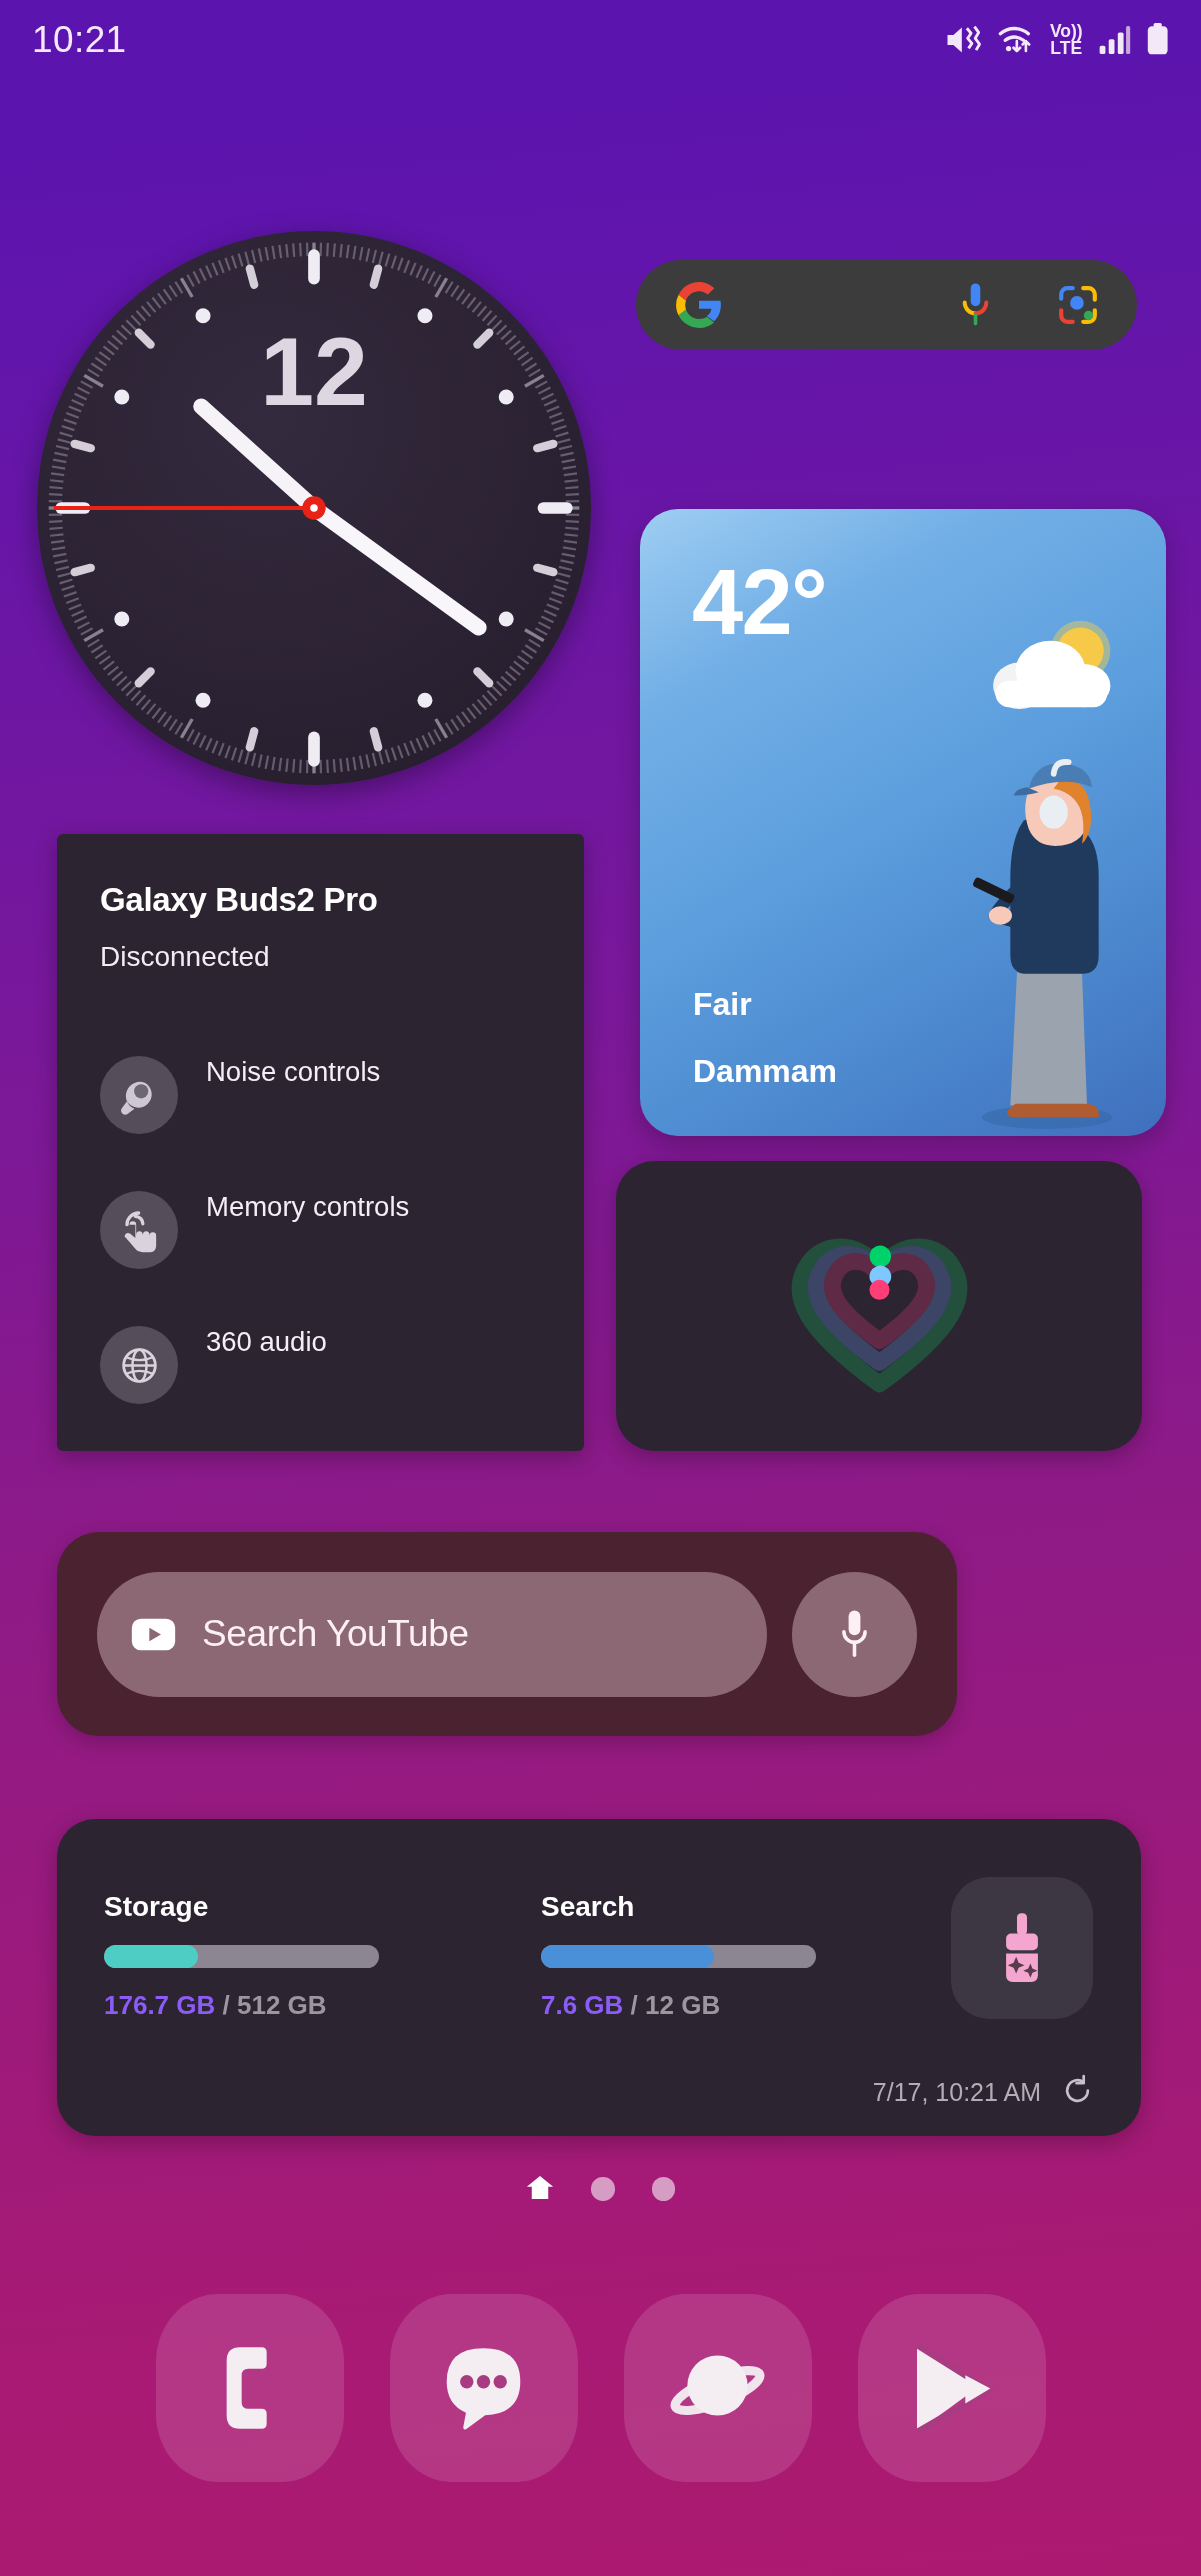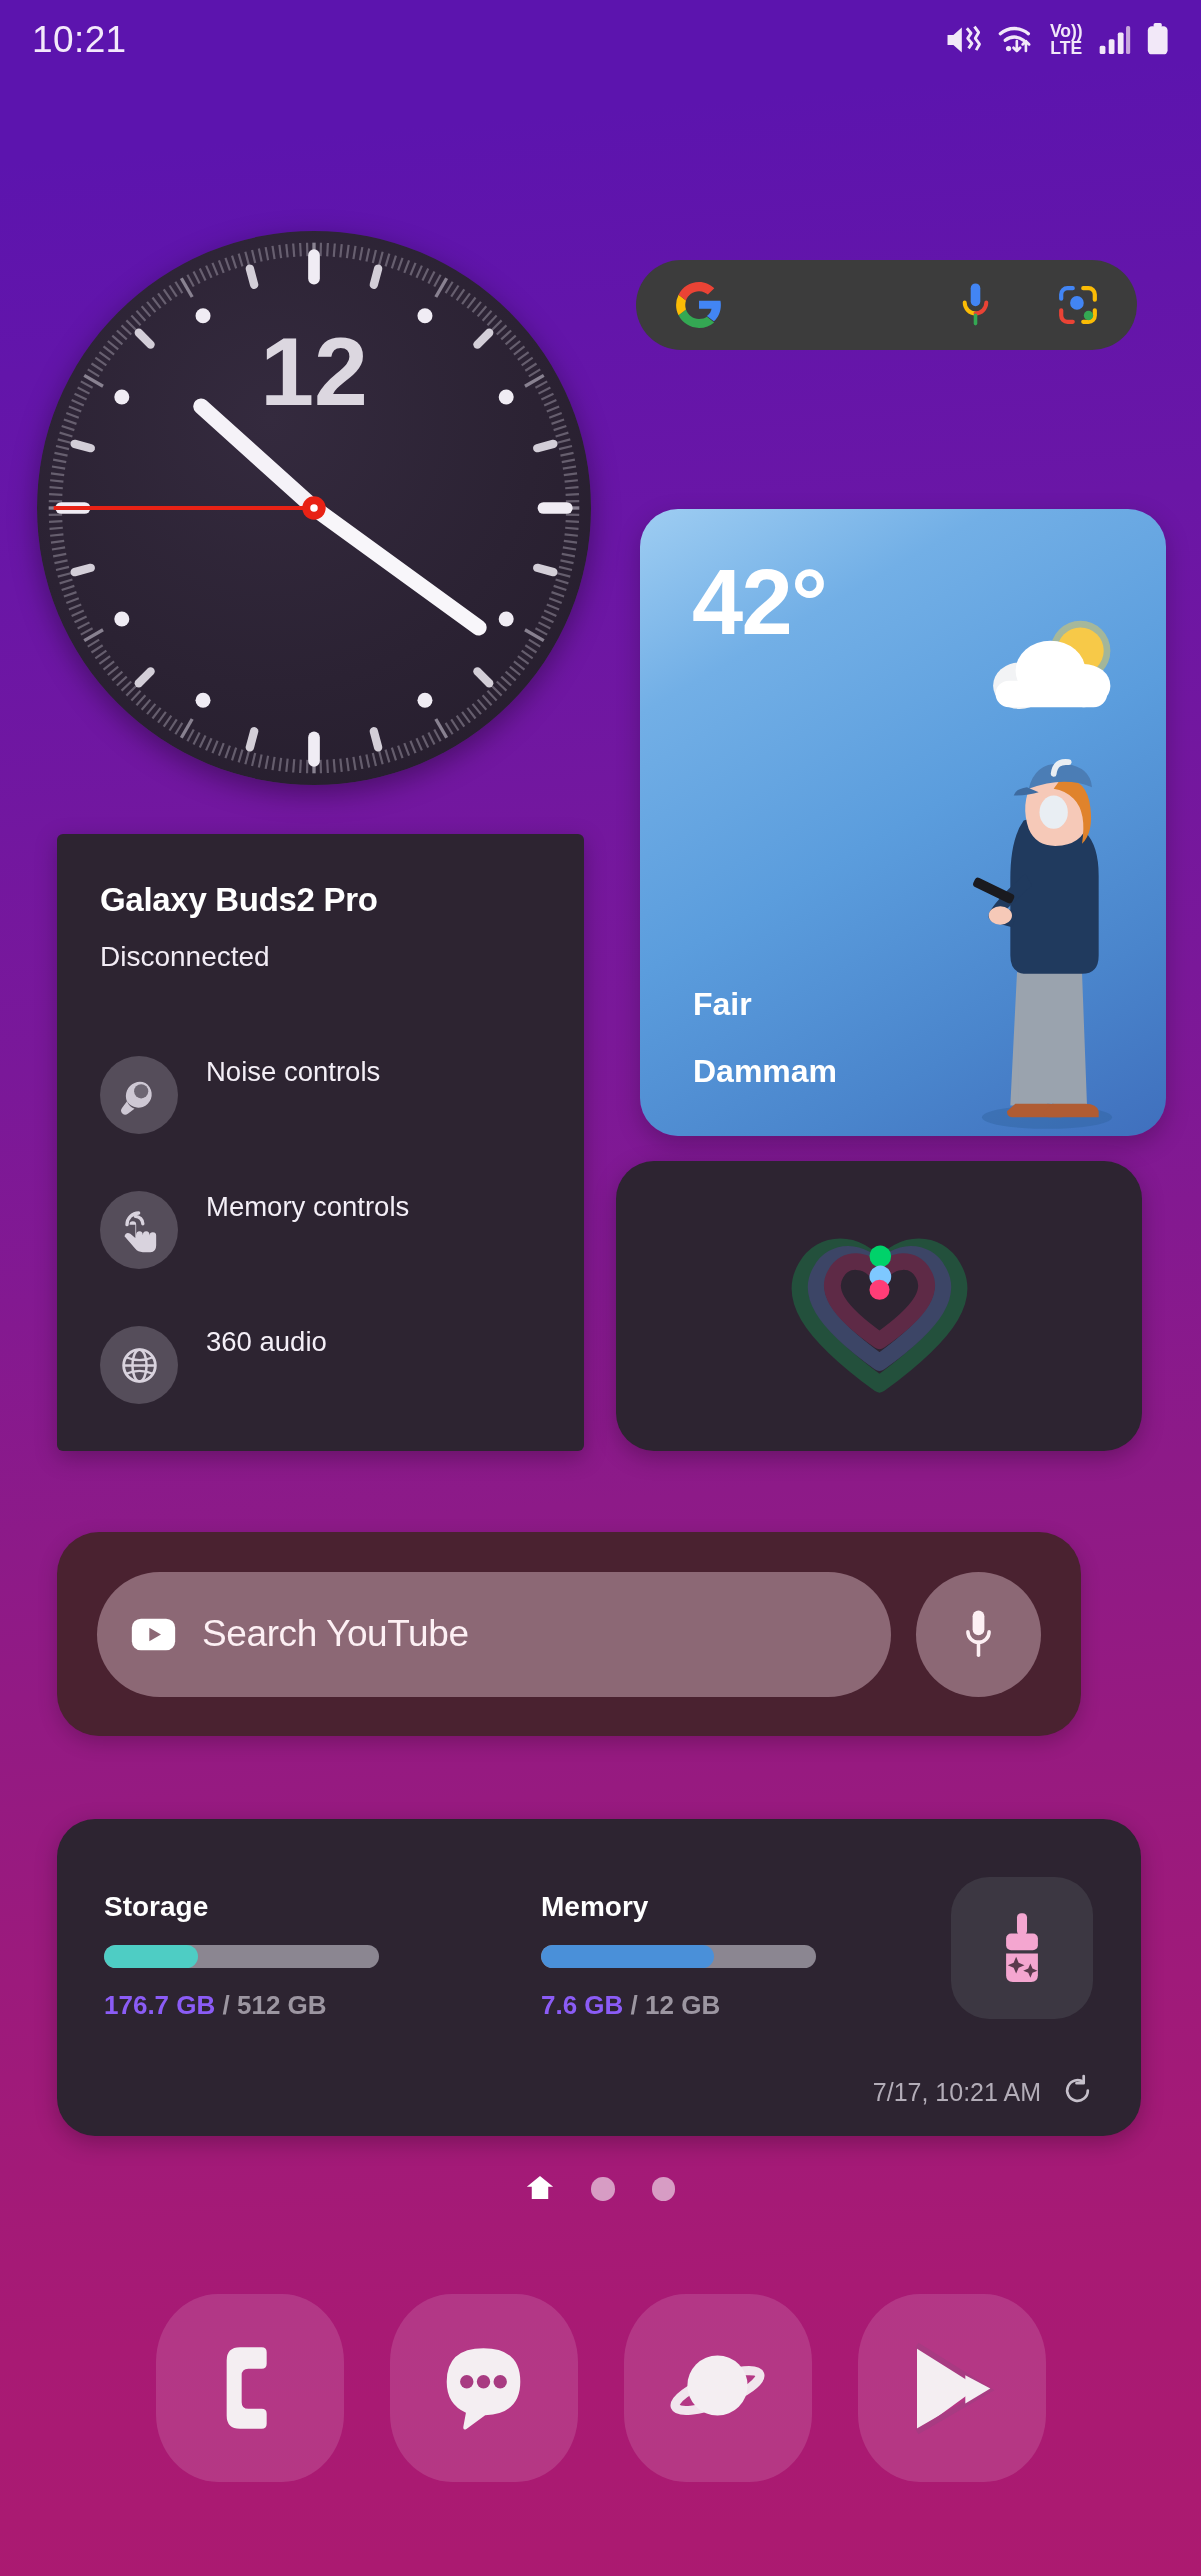--- a/index.html
+++ b/index.html
@@ -81,21 +81,21 @@
   
   #health-widget {
     position:absolute; left:616px; top:1161px; width:526px; height:290px;
     background:#2d2431; border-radius:38px;
     display:flex; align-items:center; justify-content:center;
     box-shadow:0 6.7px 22px rgba(0,0,0,0.25);
   }
 
   
   #youtube-widget {
-    position:absolute; left:57px; top:1532px; width:1024px; height:204px;
+    position:absolute; left:57px; top:1532px; width:900px; height:204px;
     background:#4a2230; border-radius:42px;
     display:flex; align-items:center; padding:0 40px; gap:25px;
     box-shadow:0 6.7px 20px rgba(0,0,0,0.2);
   }
   #yt-searchbox {
     flex:1; height:125px; background:#8c6875; border-radius:63px;
     display:flex; align-items:center; gap:25px; padding:0 33px;
   }
   #yt-placeholder { font-size:37px; font-weight:500; color:#fdf0f4; letter-spacing:-0.4px; }
   #yt-mic-btn {
@@ -631,21 +631,21 @@
     <div class="meter-track">
       <div class="meter-fill" id="fill-storage" style="width: 34%; background: rgb(78, 205, 196);"></div>
     </div>
     <div class="meter-values">
       <span class="meter-used">176.7 GB</span>
       <span class="meter-total">/ 512 GB</span>
     </div>
   </div>
 
   <div class="meter" id="meter-memory">
-    <div class="meter-label">Memory</div>
+    <div class="meter-label">Search</div>
     <div class="meter-track">
       <div class="meter-fill" id="fill-memory" style="width: 63%; background: rgb(74, 144, 217);"></div>
     </div>
     <div class="meter-values">
       <span class="meter-used">7.6 GB</span>
       <span class="meter-total">/ 12 GB</span>
     </div>
   </div>
 
   <div id="clean-btn">

